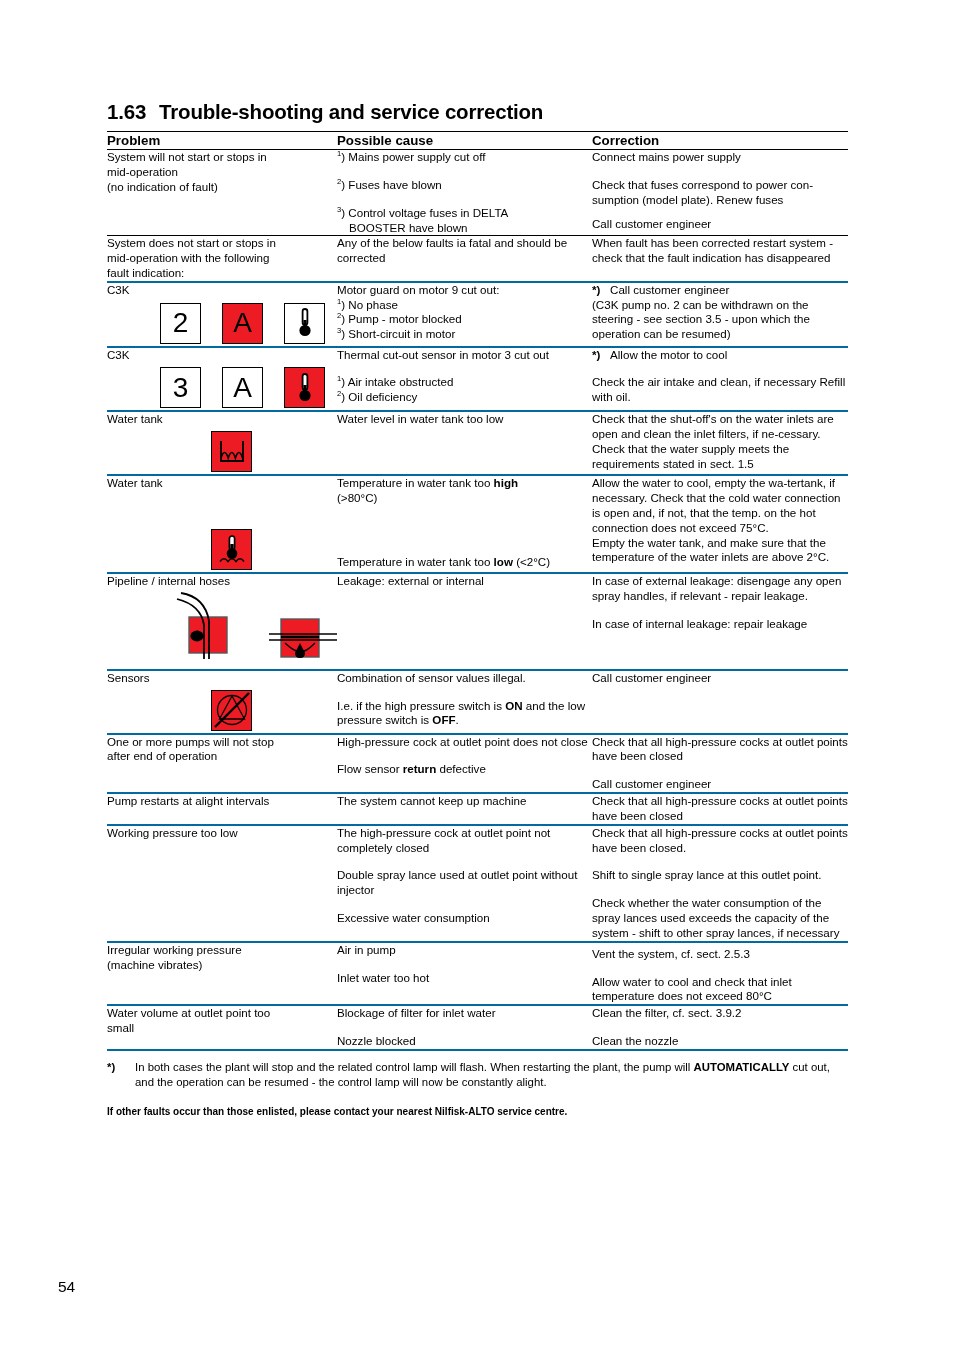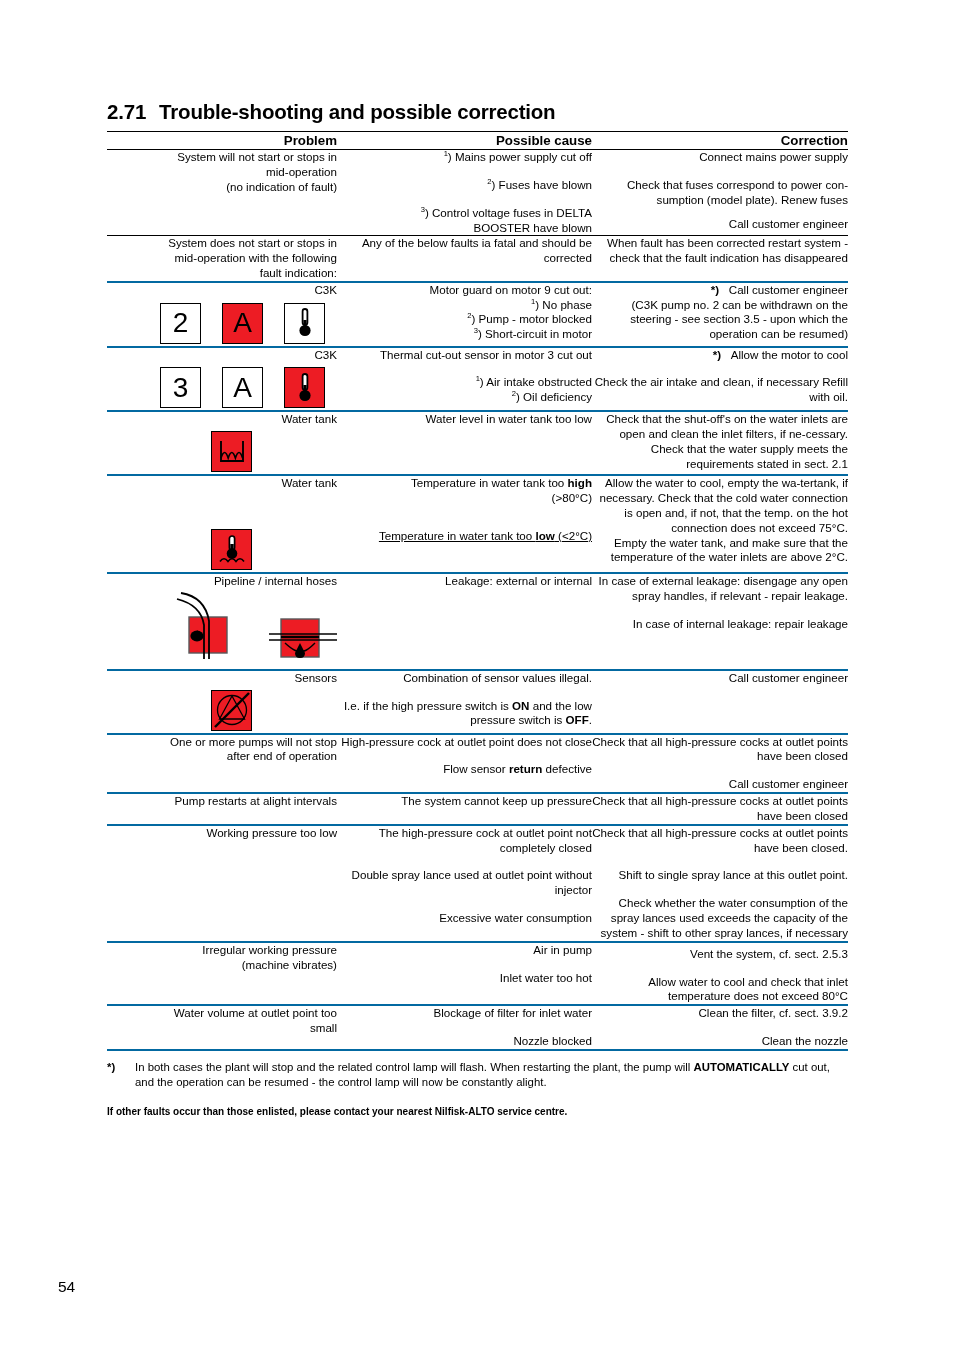--- a/index.html
+++ b/index.html
@@ -38,21 +38,20 @@
   }
   .section-heading .num { margin-right: 13px; }
 
   
   table.tbl {
     border-collapse: collapse;
     width: 741px;
     table-layout: fixed;
     font-size: 11.6px;
     line-height: 1.28;
-    text-align: right;
   }
   table.tbl col.c1 { width: 230px; }
   table.tbl col.c2 { width: 255px; }
   table.tbl col.c3 { width: 256px; }
 
   table.tbl td {
     vertical-align: top;
     padding: 0;
   }
   .rule-top td { border-top: 1.6px solid #000; }
@@ -137,21 +136,21 @@
     font-size: 15.5px;
   }
 </style>
 </head>
 <body>
 
 <div class="page">
   <div class="content">
 
     <h1 class="section-heading">
-      <span class="num">2.71</span><span>Trouble-shooting and possible correction</span>
+      <span class="num">1.63</span><span>Trouble-shooting and service correction</span>
     </h1>
 
     <table class="tbl">
       <colgroup>
           <col class="c1">
           <col class="c2">
           <col class="c3">
         </colgroup>
       <tbody>
 
@@ -264,42 +263,42 @@
                   <path d="M4 3 L4 23 L26 23 L26 3" fill="none" stroke="#000" stroke-width="1.9"></path>
                   <path d="M4 20 Q7.6 9 11.2 20 Q14.8 9 18.4 20 Q22 9 25.6 20" fill="none" stroke="#000" stroke-width="1.7"></path>
                 </svg>
               </div>
             </div>
           </td>
           <td class="cellpad">
             <p class="l">Water level in water tank too low</p>
           </td>
           <td class="cellpad">
-            <p class="l">Check that the shut-off's on the water inlets are open and clean the inlet filters, if ne-cessary. Check that the water supply meets the requirements stated in sect. 2.1</p>
+            <p class="l">Check that the shut-off's on the water inlets are open and clean the inlet filters, if ne-cessary. Check that the water supply meets the requirements stated in sect. 1.5</p>
           </td>
         </tr>
 
         <tr class="rule-thin">
           <td class="cellpad">
             <p class="l">Water tank</p>
             <div class="icon-single" style="margin-top:38px;">
               <div class="icon-box red">
                 <svg width="30" height="32" viewBox="0 0 30 32">
                   <rect x="12.4" y="2" width="5.2" height="14" rx="2.6" fill="#ffffff" stroke="#000" stroke-width="1.7"></rect>
                   <circle cx="15" cy="19.6" r="5.3" fill="#000"></circle>
                   <rect x="13.3" y="10" width="3.4" height="10" fill="#000"></rect>
                   <path d="M3 27.5 Q7 22 11 27.5 Q15 22 19 27.5 Q23 22 27 27.5" fill="none" stroke="#000" stroke-width="1.6"></path>
                 </svg>
               </div>
             </div>
           </td>
           <td class="cellpad">
             <p class="l"><span>Temperature in water tank too </span><span class="b">high</span></p>
             <p class="l">(&gt;80°C)</p>
-            <p class="l" style="margin-top:23px;text-decoration:underline;"><span>Temperature in water tank too </span><span class="b">low</span><span> (&lt;2°C)</span></p>
+            <p class="l" style="margin-top:49px;"><span>Temperature in water tank too </span><span class="b">low</span><span> (&lt;2°C)</span></p>
           </td>
           <td class="cellpad">
             <p class="l">Allow the water to cool, empty the wa-tertank, if necessary. Check that the cold water connection is open and, if not, that the temp. on the hot connection does not exceed 75°C.</p>
             <p class="l">Empty the water tank, and make sure that the temperature of the water inlets are above 2°C.</p>
           </td>
         </tr>
 
         <tr class="rule-thin">
           <td class="cellpad">
             <p class="l">Pipeline / internal hoses</p>
@@ -370,21 +369,21 @@
             <p class="l">Check that all high-pressure cocks at outlet points have been closed</p>
             <p class="gap">Call customer engineer</p>
           </td>
         </tr>
 
         <tr class="rule-thin">
           <td class="cellpad">
             <p class="l">Pump restarts at alight intervals</p>
           </td>
           <td class="cellpad">
-            <p class="l">The system cannot keep up pressure</p>
+            <p class="l">The system cannot keep up machine</p>
           </td>
           <td class="cellpad">
             <p class="l">Check that all high-pressure cocks at outlet points have been closed</p>
           </td>
         </tr>
 
         <tr class="rule-thin">
           <td class="cellpad">
             <p class="l">Working pressure too low</p>
           </td>

